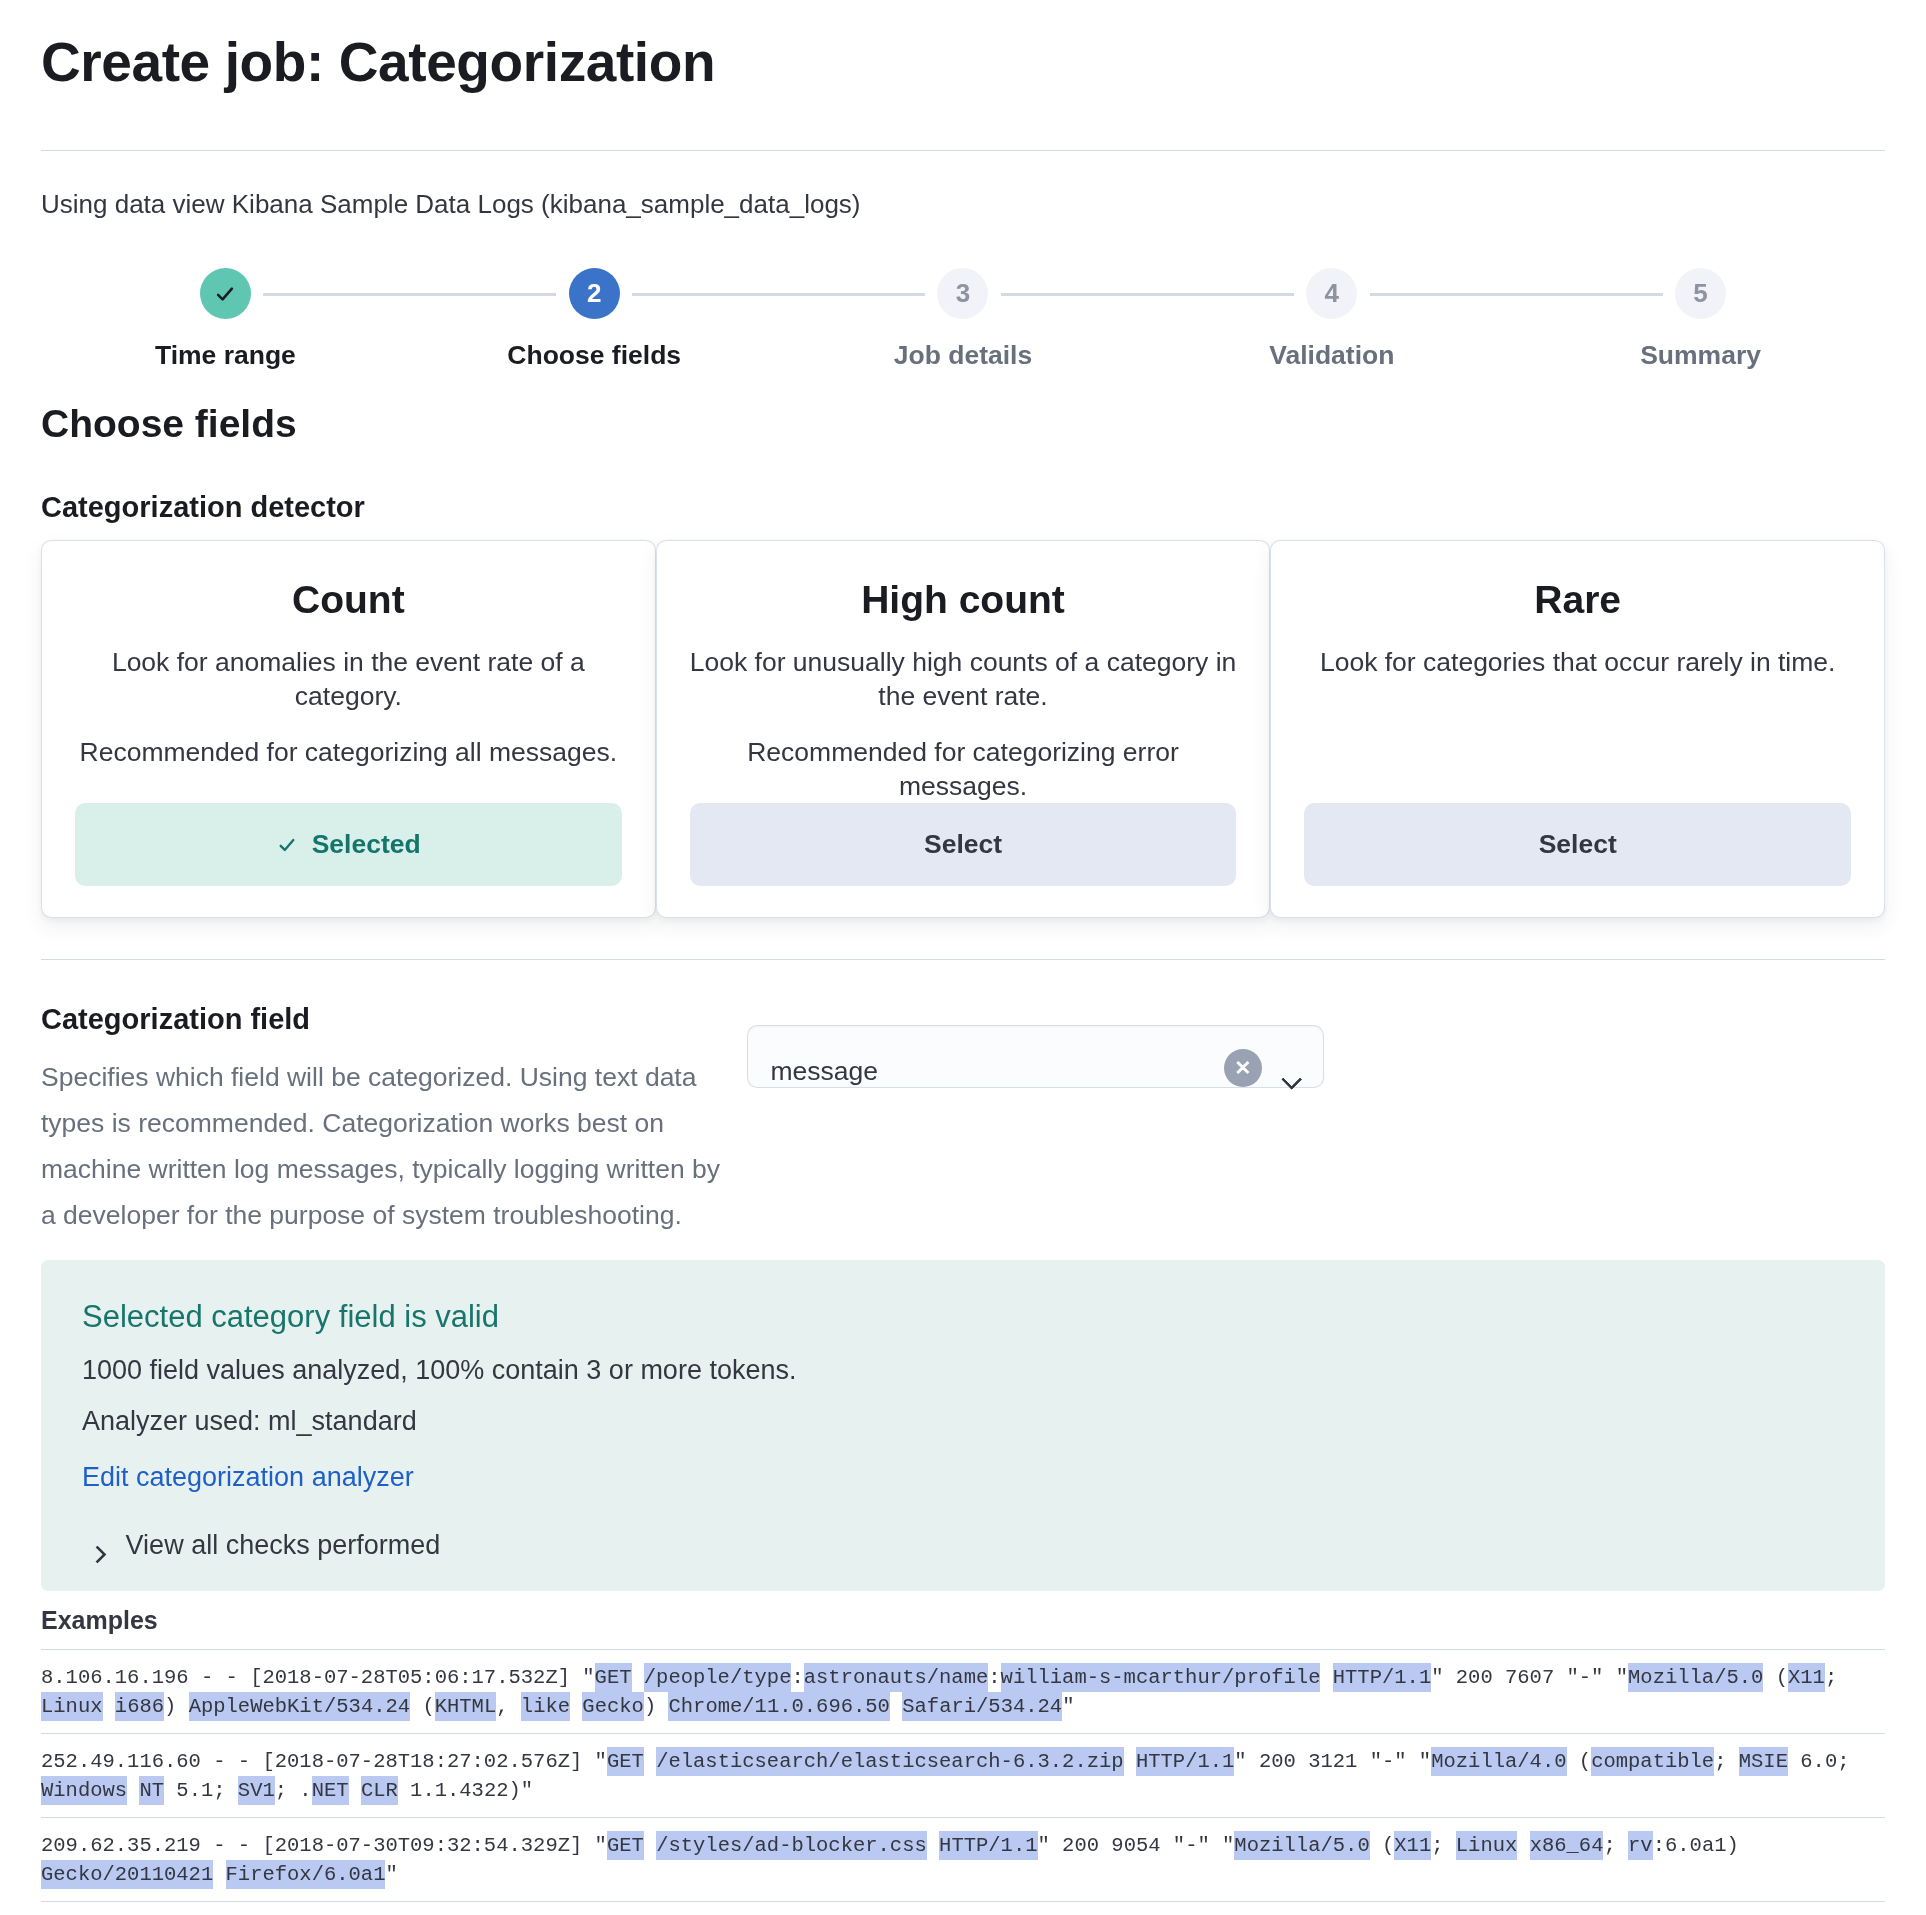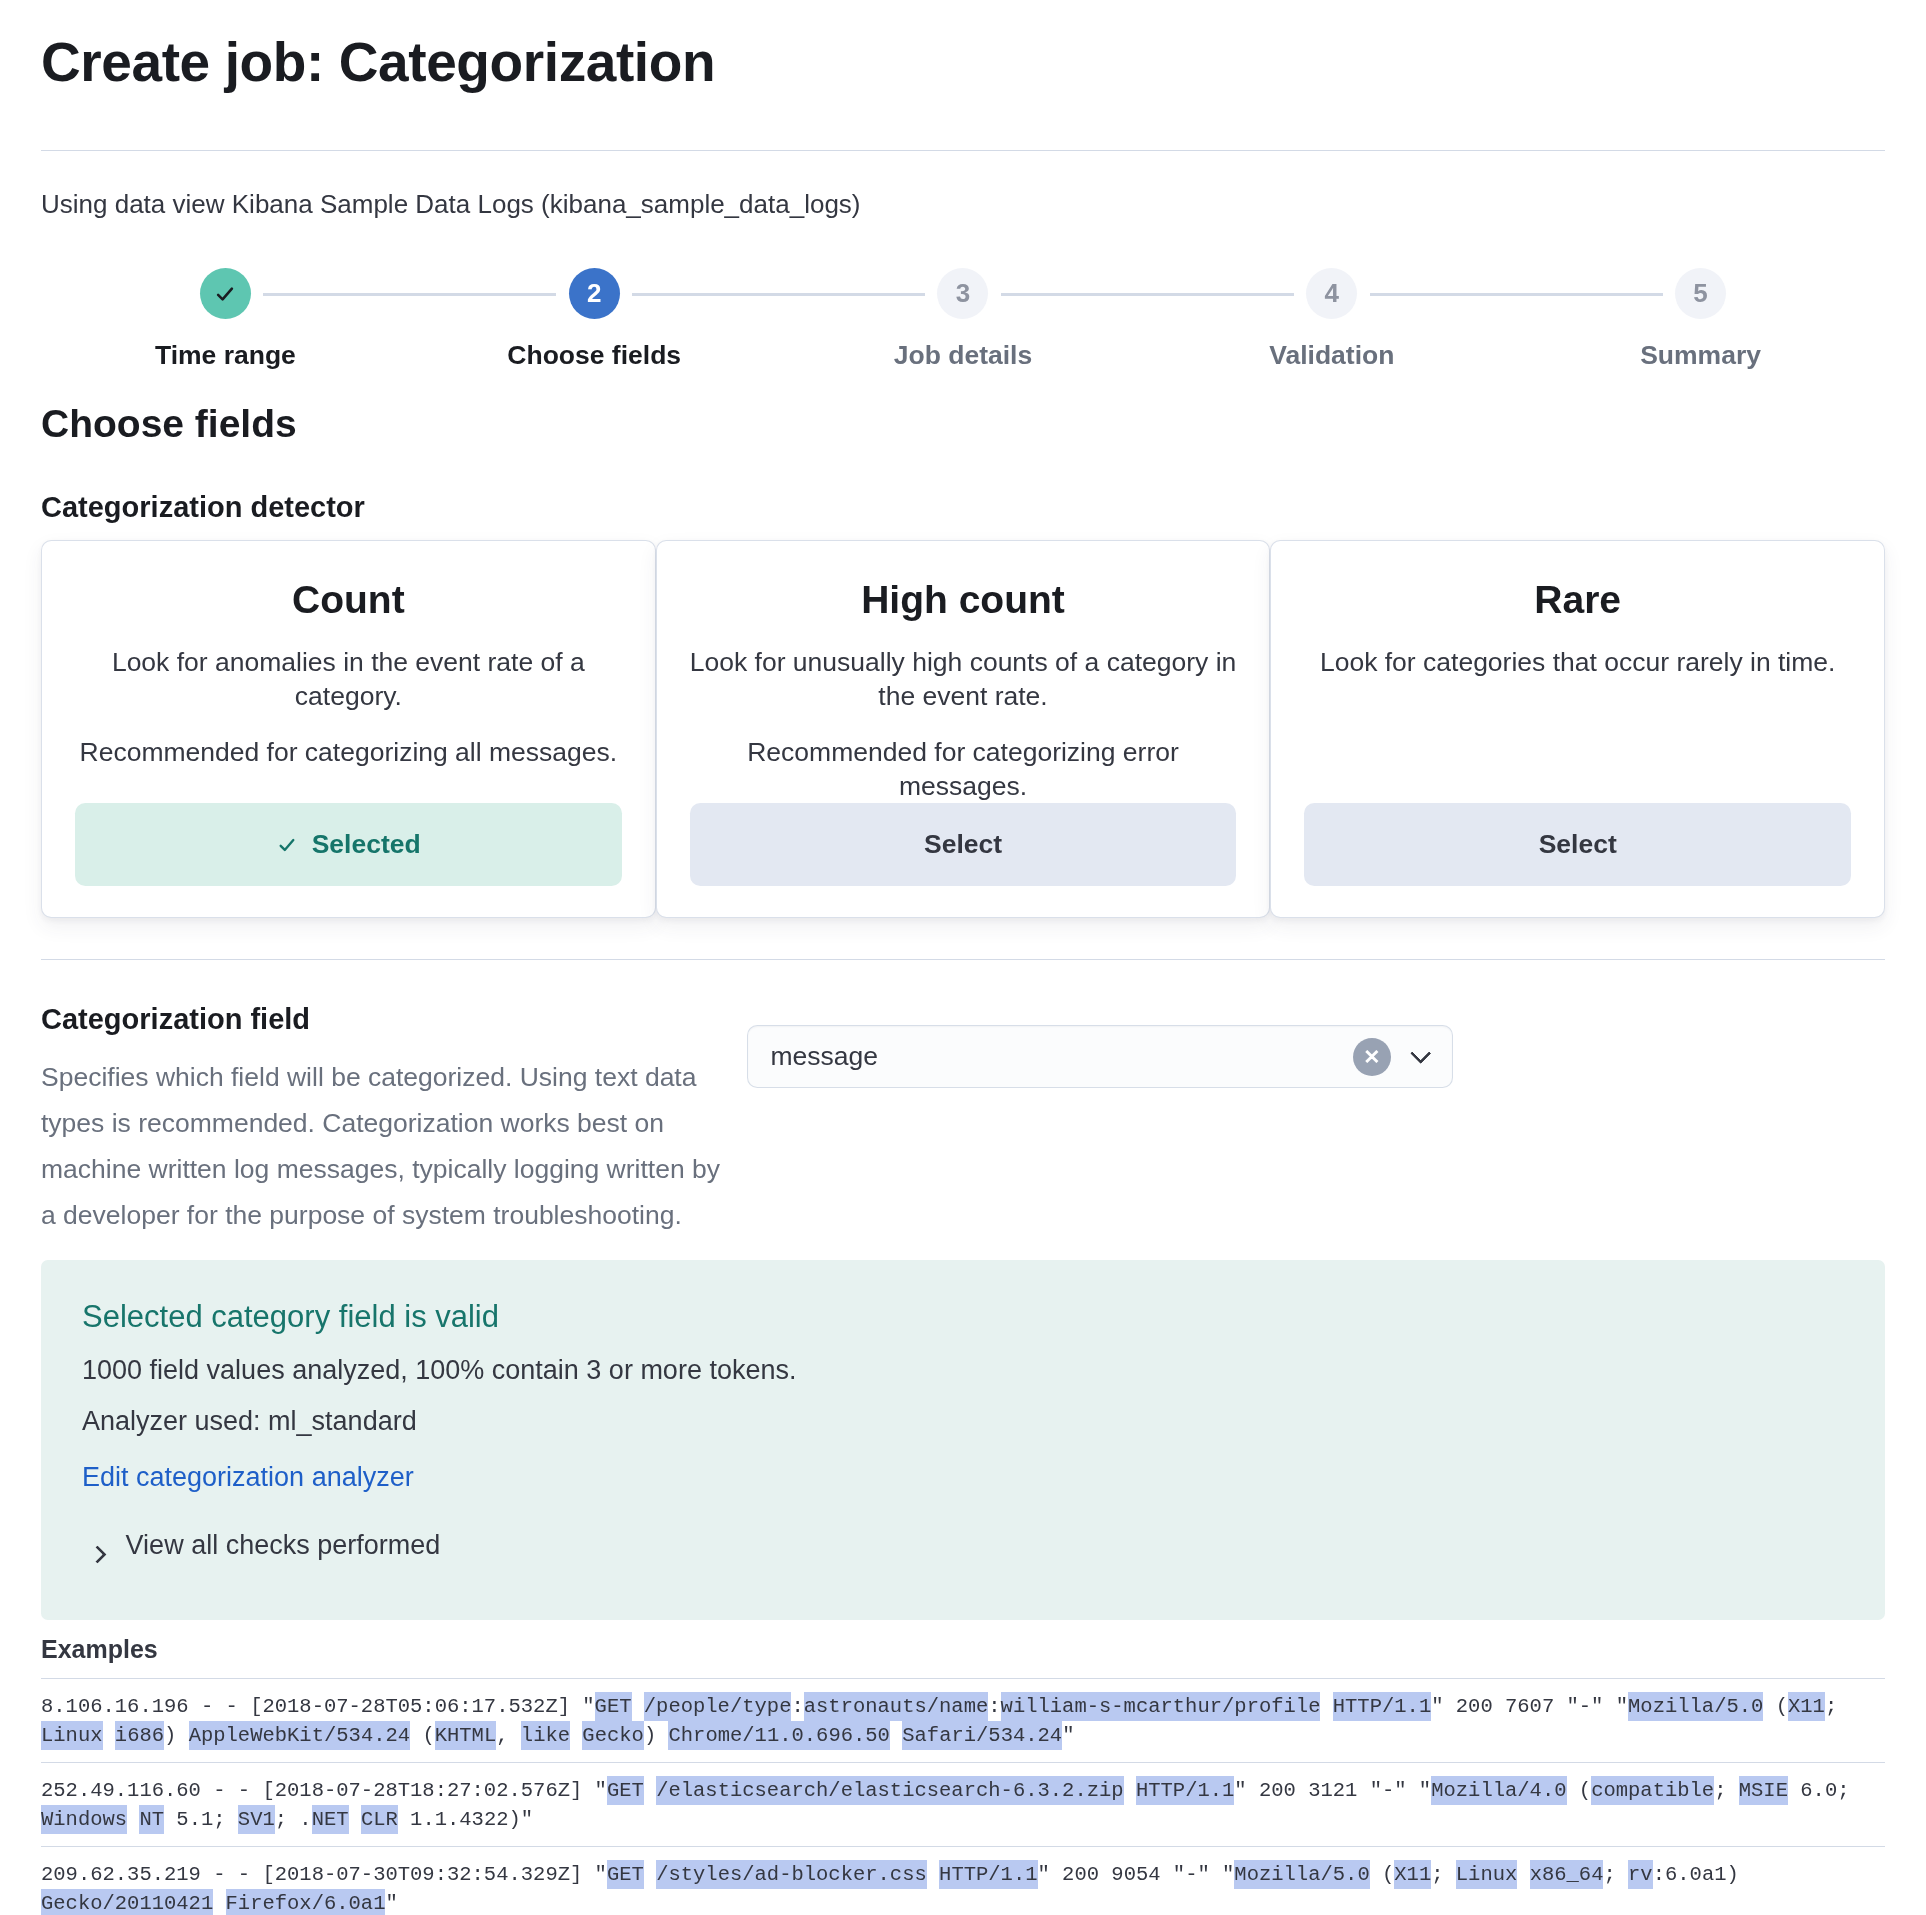--- a/index.html
+++ b/index.html
@@ -56,31 +56,31 @@
   .card-desc{margin-top:22px;font-size:26.5px;line-height:34px;color:var(--c-text);}
   .card-btn{margin-top:auto;height:83px;border:none;border-radius:10.3px;font-family:inherit;
     font-size:26.5px;font-weight:600;color:var(--c-text);background:var(--c-select-btn-bg);cursor:pointer;
     display:flex;align-items:center;justify-content:center;gap:13.7px;width:100%;}
   .card-btn.selected{background:var(--c-selected-btn-bg);color:var(--c-selected-btn-text);}
 
   
   .field-row{display:flex;margin-top:39px;align-items:flex-start;}
   .field-left{width:685px;flex:0 0 685px;}
   .field-desc{margin-top:13.7px;font-size:26.5px;line-height:46px;color:var(--c-subdued);}
-  .combo{margin-left:21.4px;margin-top:26px;width:706px;height:63px;background:var(--c-combo-bg);
-    border:1.7px solid rgba(211,218,230,.9);border-radius:10.3px;display:flex;align-items:center;
+  .combo{margin-left:21.4px;margin-top:26px;width:577px;height:63px;background:var(--c-combo-bg);
+    border:1.7px solid rgba(211,218,230,.9);border-radius:10.3px;display:flex;align-items:flex-end;
     padding:0 19px 0 22px;cursor:pointer;box-shadow:0 0.9px 1.7px rgba(50,60,80,.05) inset;}
   .combo-value{font-size:26.5px;color:var(--c-text);flex:1;}
   .clear-btn{width:38px;height:38px;border-radius:50%;background:var(--c-clear);border:none;cursor:pointer;
     display:flex;align-items:center;justify-content:center;color:#fff;font-size:20.5px;font-weight:700;line-height:1;}
   .chev-down{width:15.4px;height:15.4px;border-right:3.4px solid var(--c-text);border-bottom:3.4px solid var(--c-text);
     transform:rotate(45deg);margin:-6.8px 5.1px 0 22px;border-radius:0.9px;}
 
   
-  .callout{margin-top:22px;background:var(--c-callout-bg);border-radius:6.8px;padding:38px 41px 59px;}
+  .callout{margin-top:22px;background:var(--c-callout-bg);border-radius:6.8px;padding:38px 41px 30px;}
   .callout-title{font-size:31px;line-height:38px;font-weight:500;color:var(--c-callout-title);}
   .callout-line{margin-top:17px;font-size:27px;line-height:34px;color:var(--c-text);}
   .callout-link{display:inline-block;margin-top:22px;font-size:27px;line-height:34px;font-weight:500;
     color:var(--c-link);text-decoration:none;cursor:pointer;}
   .callout-toggle{margin-top:36px;display:flex;align-items:flex-end;gap:22px;font-size:27px;color:var(--c-text);cursor:pointer;padding-left:8.6px;}
   .chev-right{width:13px;height:13px;border-right:3px solid var(--c-text);border-top:3px solid var(--c-text);
     transform:rotate(45deg);border-radius:0.9px;flex:0 0 auto;}
 
   
   .examples{margin-top:15.4px;}

